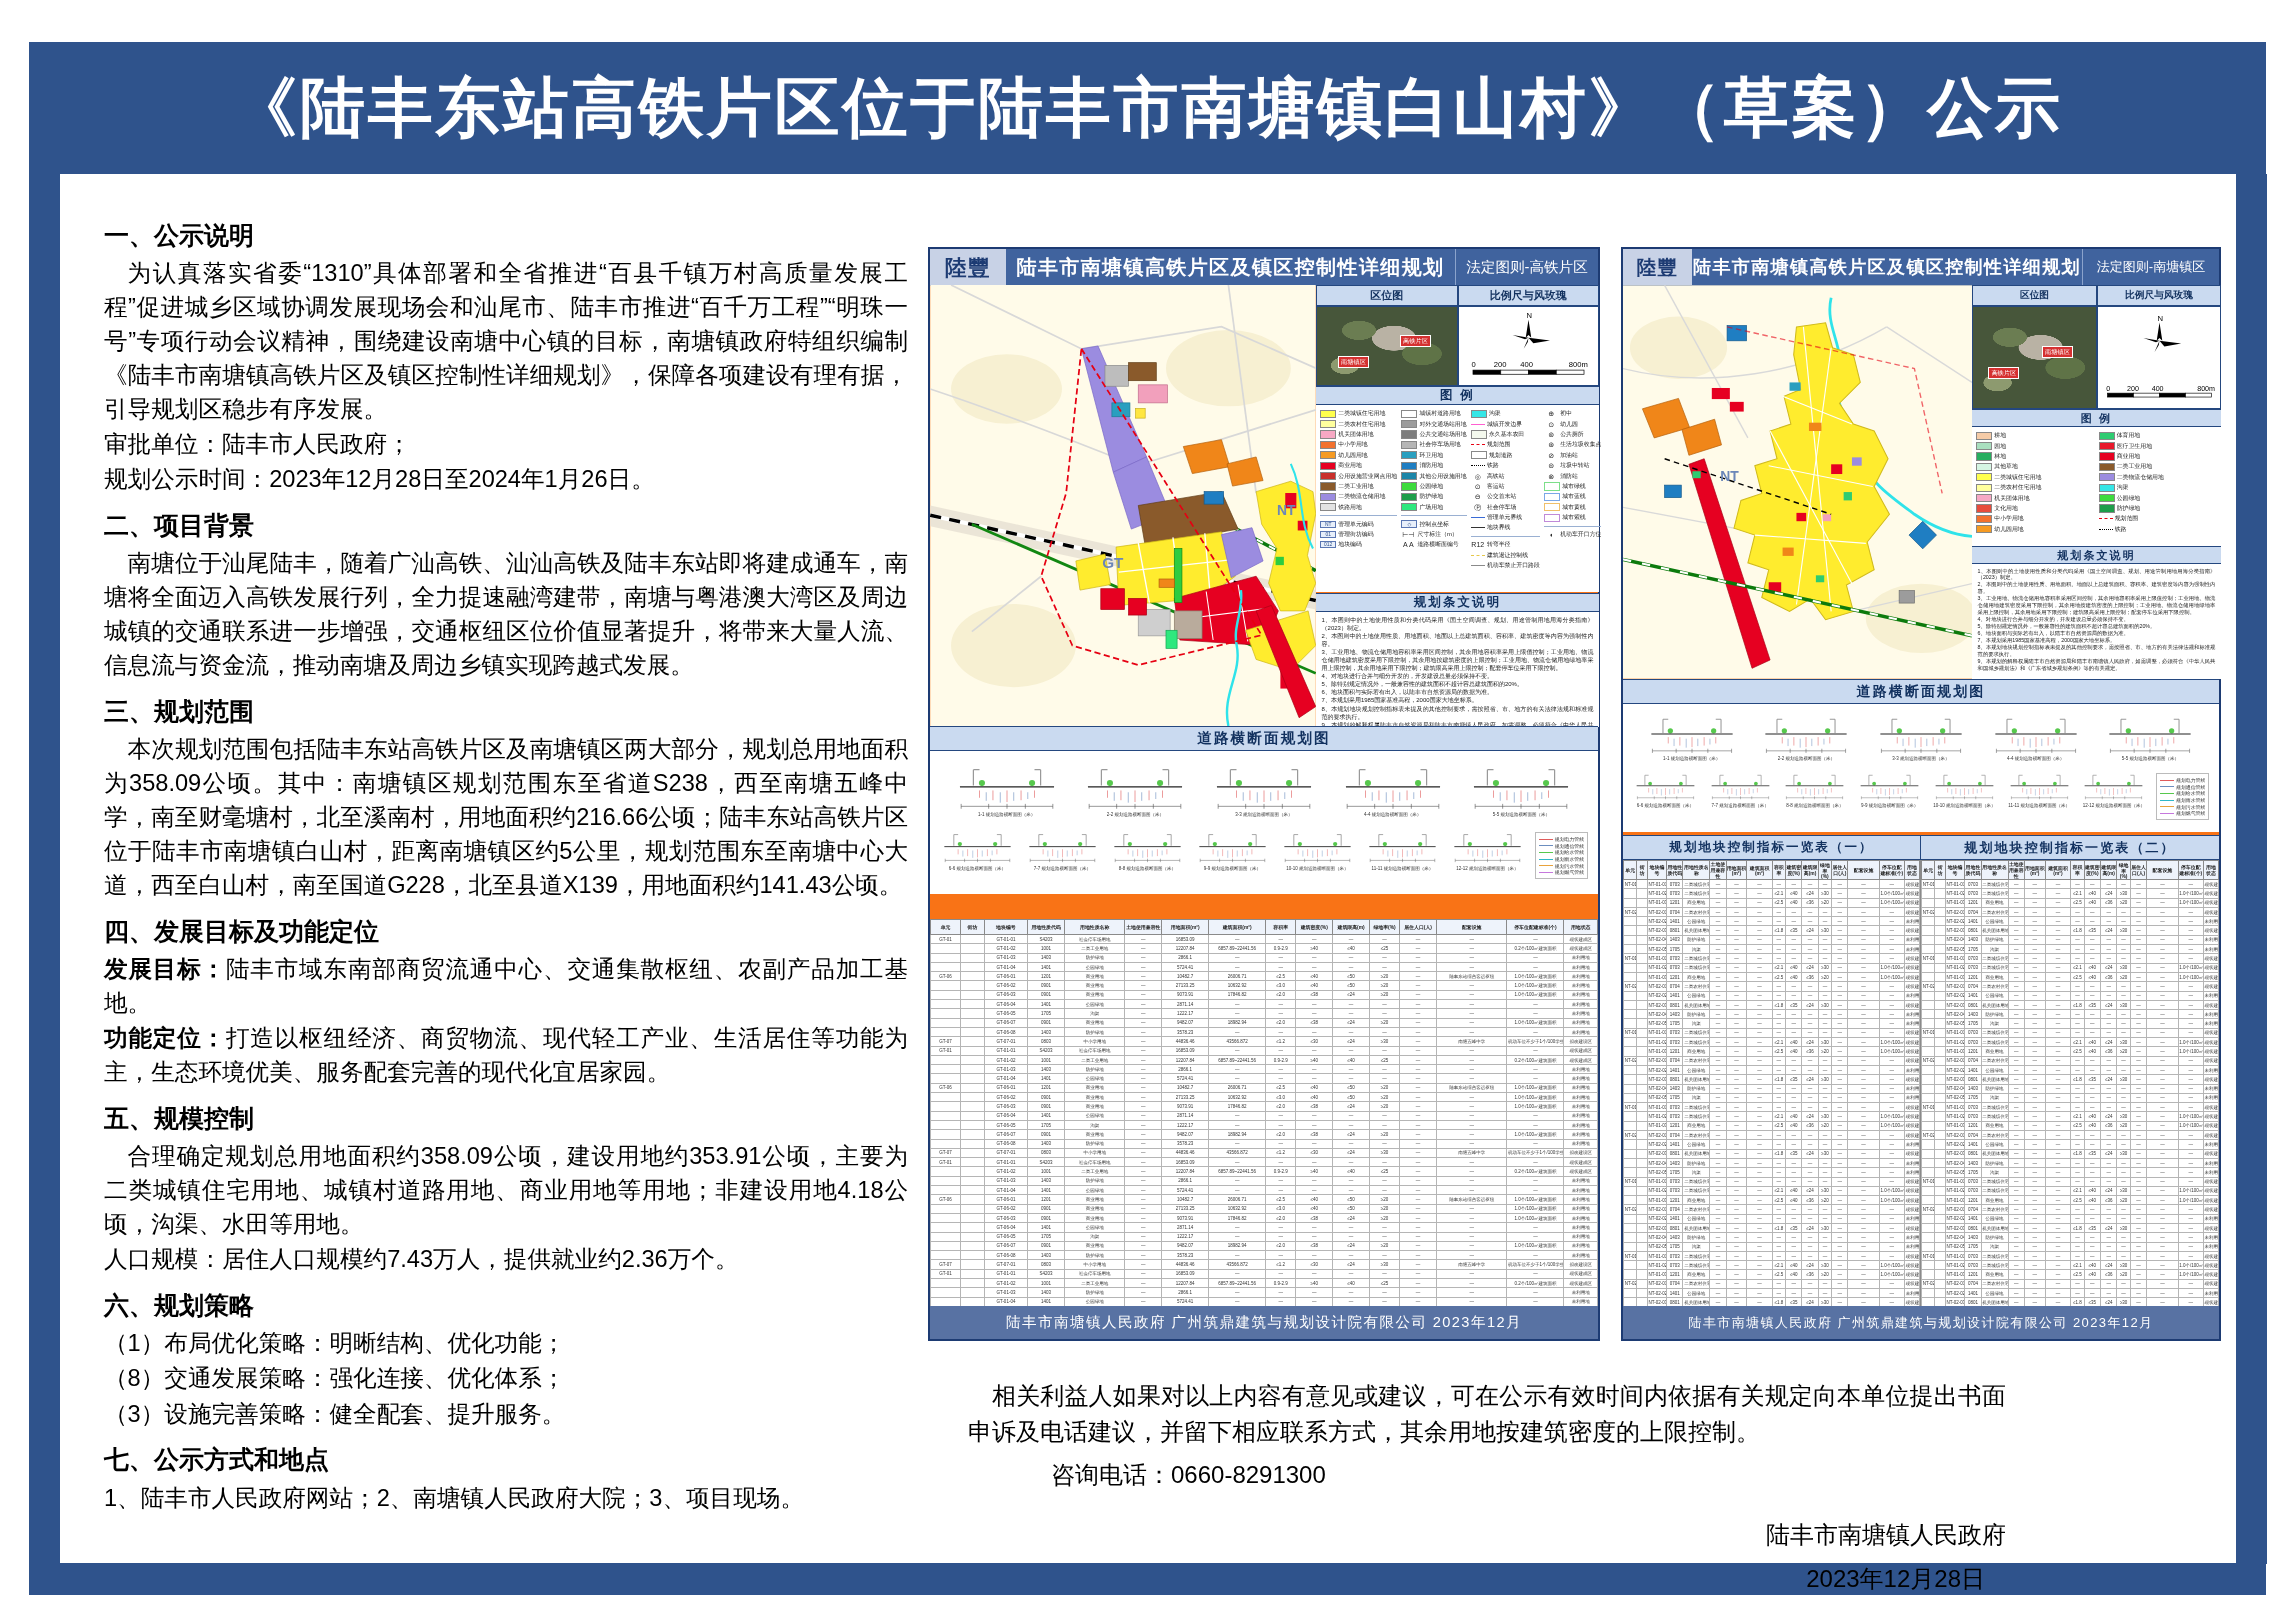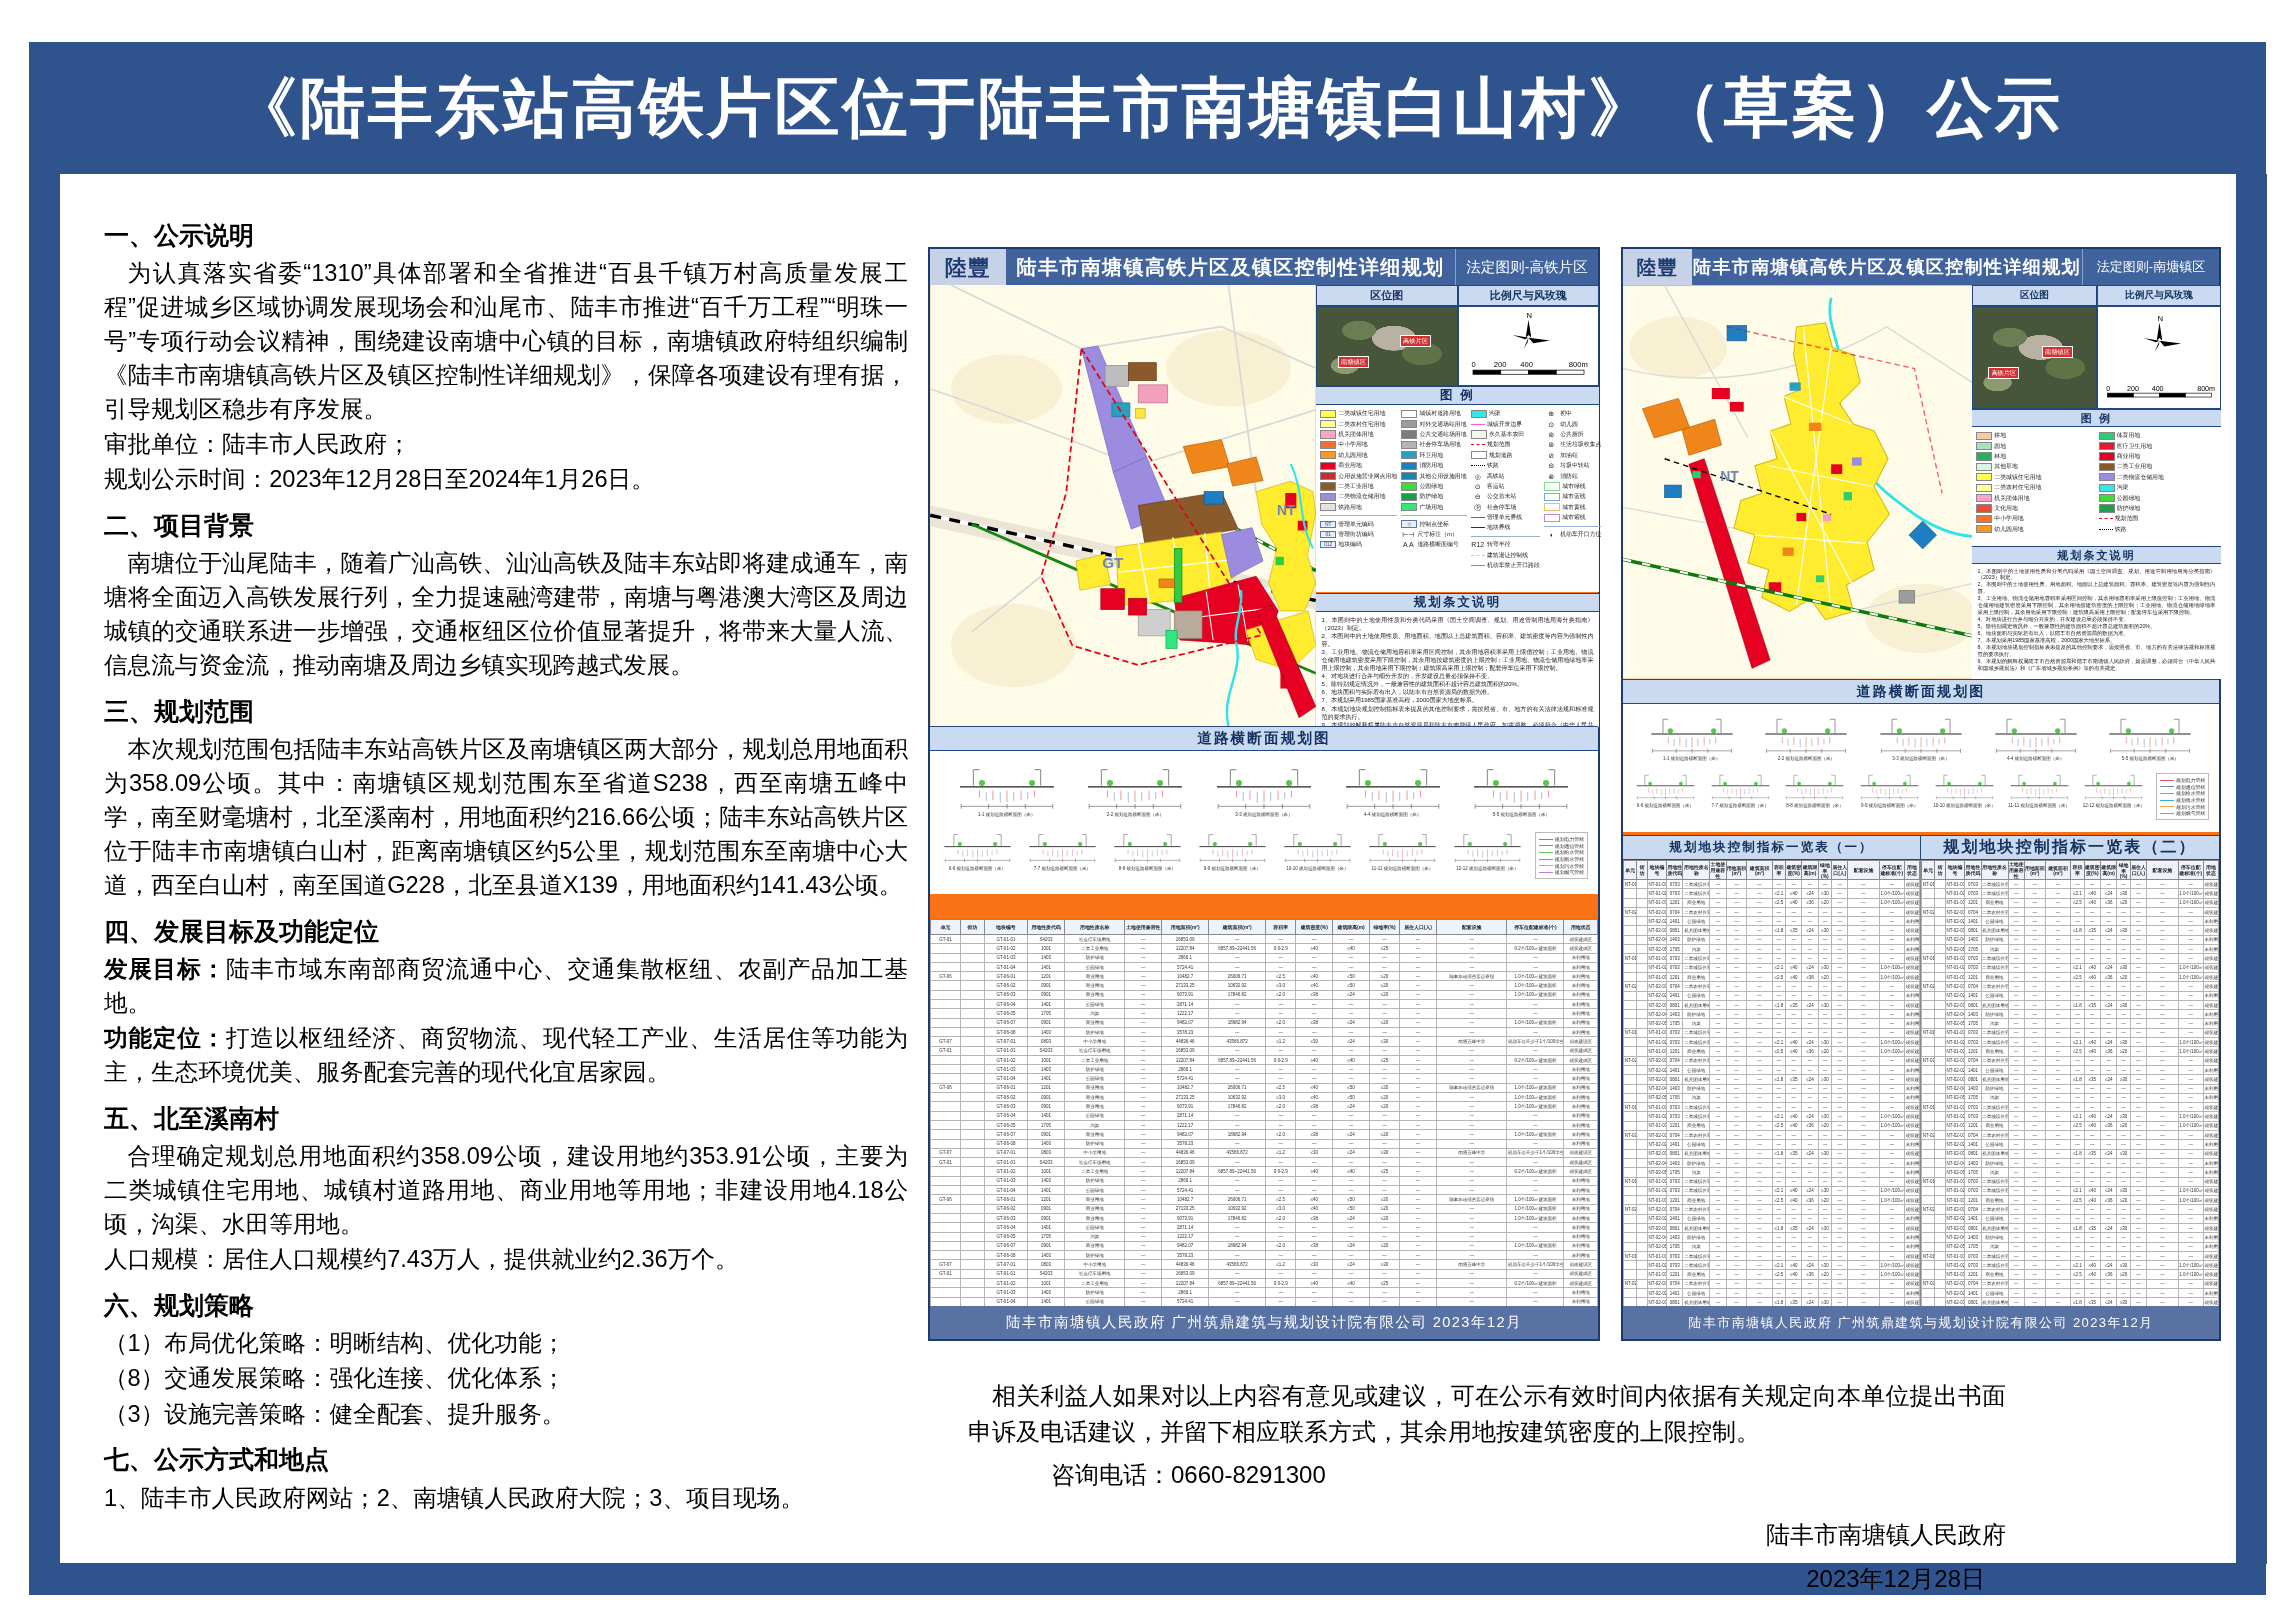--- a/index.html
+++ b/index.html
@@ -93,21 +93,21 @@
     <div class="para ind">为认真落实省委“1310”具体部署和全省推进“百县千镇万村高质量发展工程”促进城乡区域协调发展现场会和汕尾市、陆丰市推进“百千万工程”“明珠一号”专项行动会议精神，围绕建设南塘中心镇的目标，南塘镇政府特组织编制《陆丰市南塘镇高铁片区及镇区控制性详细规划》，保障各项建设有理有据，引导规划区稳步有序发展。</div>
     <div class="para">审批单位：陆丰市人民政府；</div>
     <div class="para">规划公示时间：2023年12月28日至2024年1月26日。</div>
     <div class="sec-h">二、项目背景</div>
     <div class="para ind">南塘位于汕尾陆丰，随着广汕高铁、汕汕高铁及陆丰东站即将建成通车，南塘将全面迈入高铁发展行列，全力提速融湾建带，南塘与粤港澳大湾区及周边城镇的交通联系进一步增强，交通枢纽区位价值显著提升，将带来大量人流、信息流与资金流，推动南塘及周边乡镇实现跨越式发展。</div>
     <div class="sec-h">三、规划范围</div>
     <div class="para ind">本次规划范围包括陆丰东站高铁片区及南塘镇区两大部分，规划总用地面积为358.09公顷。其中：南塘镇区规划范围东至省道S238，西至南塘五峰中学，南至财毫塘村，北至溪南村，用地面积约216.66公顷；陆丰东站高铁片区位于陆丰市南塘镇白山村，距离南塘镇区约5公里，规划范围东至南塘中心大道，西至白山村，南至国道G228，北至县道X139，用地面积约141.43公顷。</div>
     <div class="sec-h">四、发展目标及功能定位</div>
     <div class="para"><span class="lead">发展目标：</span>陆丰市域东南部商贸流通中心、交通集散枢纽、农副产品加工基地。</div>
     <div class="para"><span class="lead">功能定位：</span>打造以枢纽经济、商贸物流、现代轻工产业、生活居住等功能为主，生态环境优美、服务配套完善的现代化宜居家园。</div>
-    <div class="sec-h">五、北至溪南村</div>
+    <div class="sec-h">五、规模控制</div>
     <div class="para ind">合理确定规划总用地面积约358.09公顷，建设用地约353.91公顷，主要为二类城镇住宅用地、城镇村道路用地、商业用地等用地；非建设用地4.18公顷，沟渠、水田等用地。</div>
     <div class="para">人口规模：居住人口规模约7.43万人，提供就业约2.36万个。</div>
     <div class="sec-h">六、规划策略</div>
     <div class="para">（1）布局优化策略：明晰结构、优化功能；</div>
     <div class="para">（8）交通发展策略：强化连接、优化体系；</div>
     <div class="para">（3）设施完善策略：健全配套、提升服务。</div>
     <div class="sec-h">七、公示方式和地点</div>
     <div class="para">1、陆丰市人民政府网站；2、南塘镇人民政府大院；3、项目现场。</div>
   </div>
 
@@ -1971,21 +1971,21 @@
             </div>
             <div class="lg-item">
               <span class="lnsw" style="border-top-color:#c678dd"></span>
               <span>规划燃气管线</span>
             </div>
           </div>
         </div>
       </div>
     <div style="position:absolute;left:0;top:550px;width:596px;display:flex">
       <div class="p-bar" style="position:static;width:298px;height:25px;font-size:12.5px;border-right:0.7px solid #24477f">规划地块控制指标一览表（一）</div>
-      <div class="p-bar" style="position:static;width:298px;height:25px;font-size:16px">规划地块控制指标一览表（二）</div>
+      <div class="p-bar" style="position:static;width:298px;height:25px;font-size:13px">规划地块控制指标一览表（二）</div>
     </div>
     <div class="tbl-wrap" id="tableB1" style="left:0;top:575px;width:298px;height:450px;border-right:0.7px solid #8a8a8a">
         <table class="ptable">
           <colgroup>
             <col style="width:4.5%">
             <col style="width:3.5%">
             <col style="width:6.5%">
             <col style="width:5.5%">
             <col style="width:9%">
             <col style="width:5.5%">

